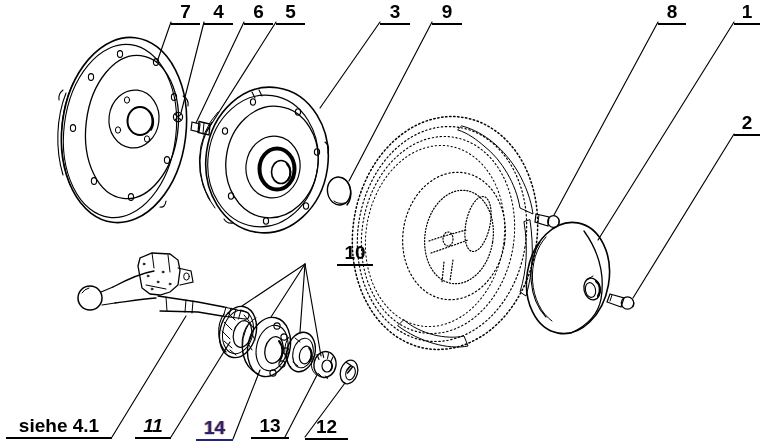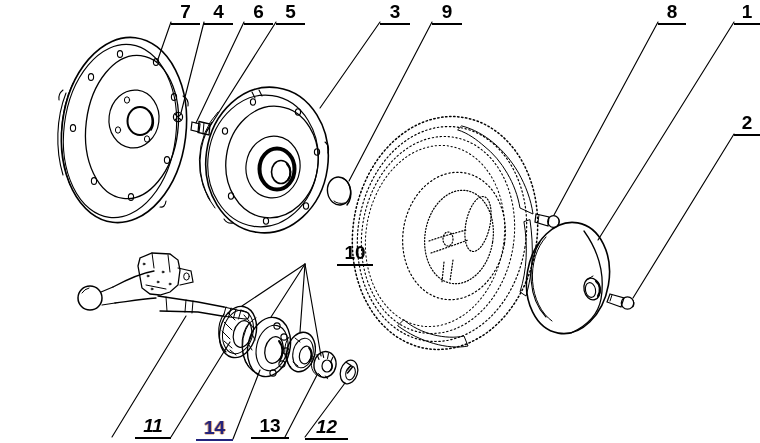--- a/index.html
+++ b/index.html
@@ -228,17 +228,18 @@
 <div class="callout" style="left: 171px; top: 1px; width: 29px;">7</div>
     <div class="callout" style="left: 204px; top: 1px; width: 29px;">4</div>
     <div class="callout" style="left: 244px; top: 1px; width: 29px;">6</div>
     <div class="callout" style="left: 276px; top: 1px; width: 29px;">5</div>
     <div class="callout" style="left: 380px; top: 1px; width: 30px;">3</div>
     <div class="callout" style="left: 432px; top: 1px; width: 30px;">9</div>
     <div class="callout" style="left: 658px; top: 1px; width: 28px;">8</div>
     <div class="callout" style="left: 734px; top: 1px; width: 26px;">1</div>
     <div class="callout" style="left: 734px; top: 112px; width: 26px;">2</div>
     <div class="callout" style="left: 305px; top: 242px; width: 36px; margin-left: 32px;">10</div>
+    <div class="callout" style="left: 6px; top: 415px; width: 106px;">siehe 4.1</div>
     <div class="callout" style="left: 135px; top: 415px; width: 36px; font-style: italic;">11</div>
     <div class="callout link" style="left: 196px; top: 417px; width: 37px; text-align: center;">14</div>
     <div class="callout" style="left: 251px; top: 415px; width: 38px;">13</div>
-    <div class="callout" style="left: 305px; top: 416px; width: 43px; font-style: italic;">12</div>
+    <div class="callout" style="left: 305px; top: 416px; width: 43px;">12</div>
   </div>
 
 </body></html>

